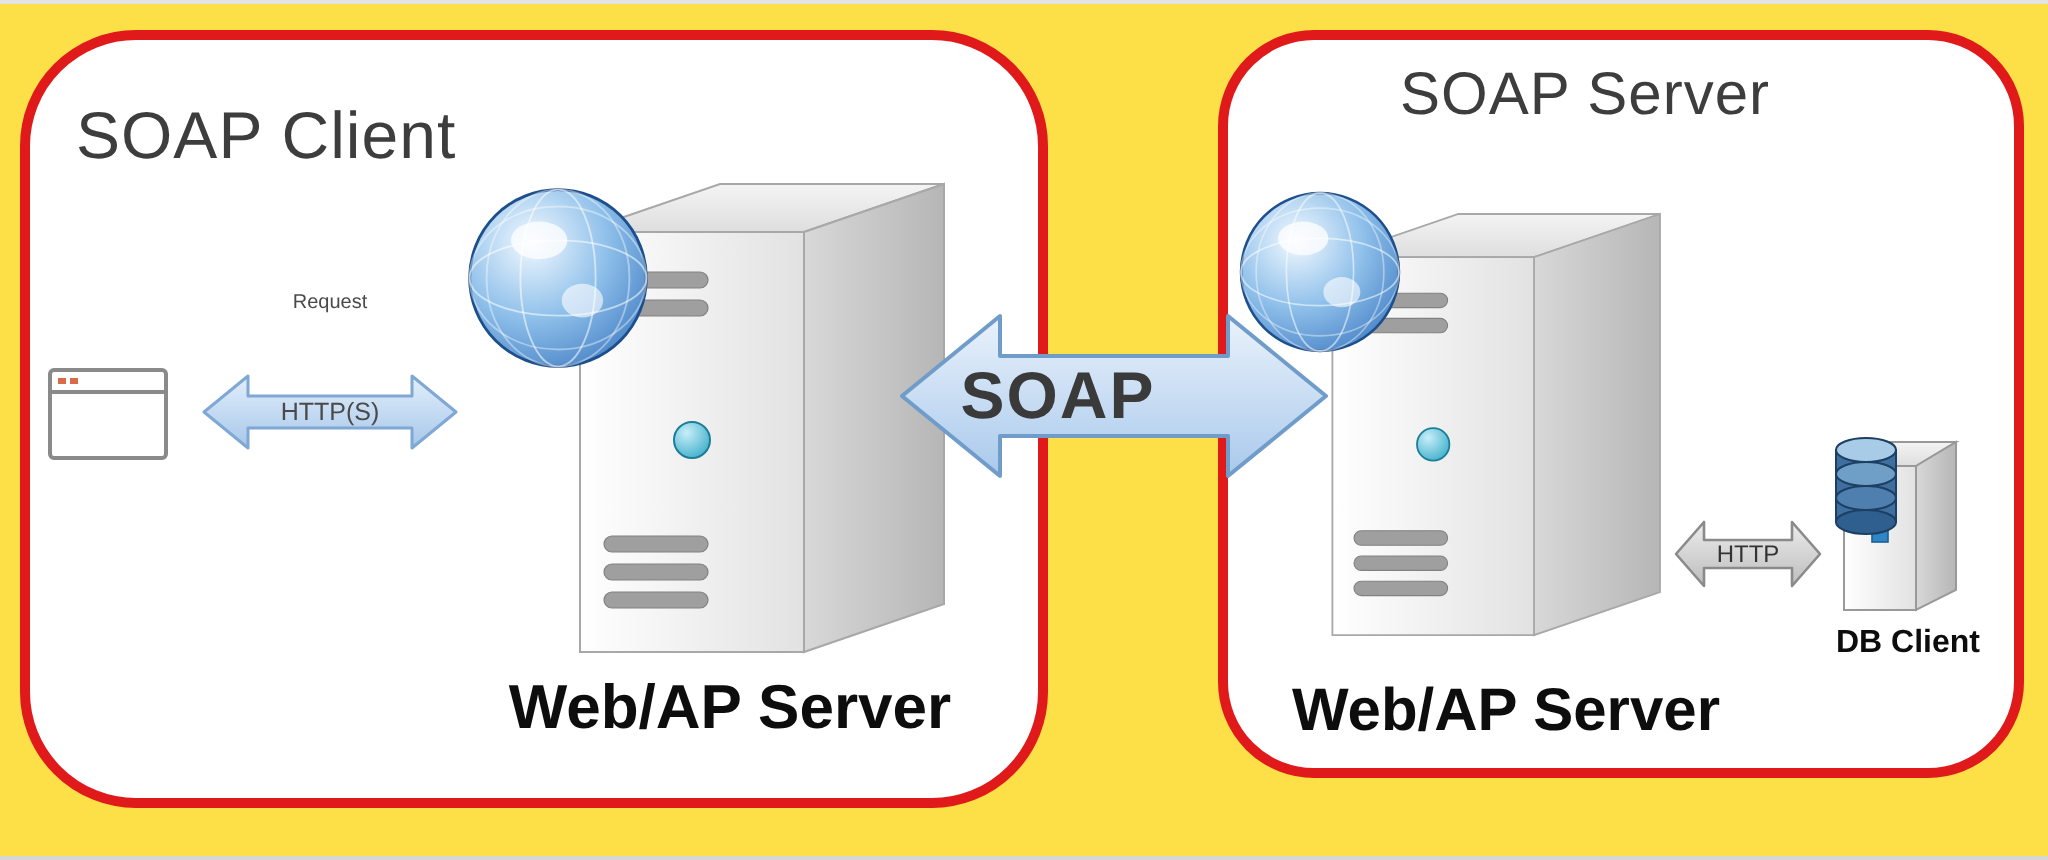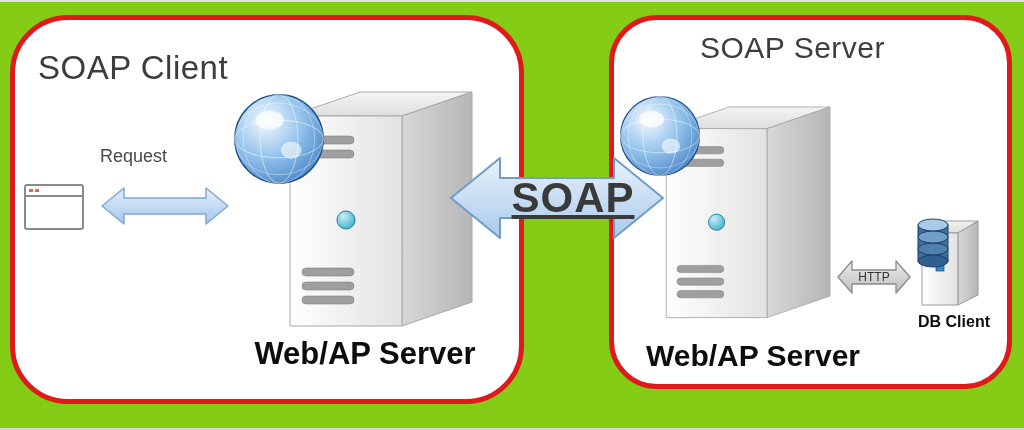--- a/index.html
+++ b/index.html
@@ -1,36 +1,36 @@
 <!DOCTYPE html>
 <html><head>
 <meta charset="utf-8">
 <style>
   html,body{margin:0;padding:0;background:#ffffff;}
   #canvas{
-    position:relative;width:1024px;height:430px;background:#84cc16;overflow:hidden;
+    position:relative;width:1024px;height:430px;background:#fde047;overflow:hidden;
     font-family:"Liberation Sans", sans-serif;
     border-top:2px solid #e3e3e3;border-bottom:2px solid #d6d6d6;box-sizing:border-box;
   }
   .rbox{position:absolute;border:5px solid #e01a1a;background:#ffffff;box-sizing:border-box;}
   #left-box{left:10px;top:13px;width:514px;height:389px;border-radius:58px;}
   #right-box{left:609px;top:13px;width:403px;height:374px;border-radius:48px;}
   .title{position:absolute;color:#3d3d3d;letter-spacing:.5px;}
   #soap-client-title{left:38px;top:47px;font-size:33px;}
   #soap-server-title{left:700px;top:29px;width:220px;font-size:30px;}
   .server-caption{position:absolute;font-weight:bold;color:#0d0d0d;text-align:center;}
   #left-server-caption{left:233px;top:334px;width:264px;font-size:31px;}
   #right-server-caption{left:618px;top:337px;width:270px;font-size:30px;}
-  #request-label{position:absolute;left:100px;top:144px;width:130px;
-    font-size:18px;color:#4a4a4a;font-weight:500;}
+  #request-label{position:absolute;left:100px;top:144px;width:130px;text-align:center;
+    font-size:10px;color:#4a4a4a;font-weight:500;}
   #http-label{position:absolute;left:100px;top:183px;width:130px;height:42px;
     display:flex;align-items:center;justify-content:center;font-size:12.5px;color:#4a4a4a;}
-  #soap-label{position:absolute;left:464px;top:150px;width:218px;height:92px;
+  #soap-label{position:absolute;left:420px;top:150px;width:218px;height:92px;
     display:flex;align-items:center;justify-content:center;
-    font-size:42px;font-weight:bold;color:#3a3a3a;letter-spacing:1px;text-decoration:underline;}
+    font-size:33px;font-weight:bold;color:#3a3a3a;letter-spacing:1px;}
   #jdbc-label{position:absolute;left:836px;top:255px;width:76px;height:40px;
     display:flex;align-items:center;justify-content:center;font-size:12px;color:#333;font-weight:500;}
   #db-server-caption{left:898px;top:311px;width:112px;font-size:16px;}
   .abs{position:absolute;}
   
   #browser-icon{left:24px;top:182px;width:60px;height:46px;background:#fff;
     border:2px solid #8a8a8a;border-radius:3px;box-sizing:border-box;}
   #browser-icon .bar{height:9px;border-bottom:2px solid #8a8a8a;display:flex;align-items:center;gap:2px;padding-left:3px;}
   #browser-icon .dot{width:4px;height:3px;background:#d96a4a;}
 </style>
@@ -55,20 +55,21 @@
   <svg class="abs" style="left:100px;top:183px;" width="130" height="42" viewBox="0 0 130 42">
     <defs>
       <linearGradient id="reqGrad" x1="0" y1="0" x2="0" y2="1">
         <stop offset="0" stop-color="#e3effb"></stop>
           <stop offset="1" stop-color="#a6c7ea"></stop>
       </linearGradient>
     </defs>
     <polygon points="2,21 24,3 24,13 106,13 106,3 128,21 106,39 106,29 24,29 24,39" fill="url(#reqGrad)" stroke="#7fa8d4" stroke-width="1.5" stroke-linejoin="round"></polygon>
   </svg>
   <div id="request-label">Request</div>
+  <div id="http-label">HTTP(S)</div>
 
   <svg class="abs" style="left:252px;top:60px;" width="250" height="290" viewBox="0 0 250 290">
     <defs>
       <linearGradient id="frontGrad" x1="0" y1="0" x2="1" y2="0">
         <stop offset="0" stop-color="#ffffff"></stop>
           <stop offset="1" stop-color="#e2e2e2"></stop>
       </linearGradient>
       <linearGradient id="sideGrad" x1="0" y1="0" x2="1" y2="0">
         <stop offset="0" stop-color="#d8d8d8"></stop>
           <stop offset="1" stop-color="#b6b6b6"></stop>

